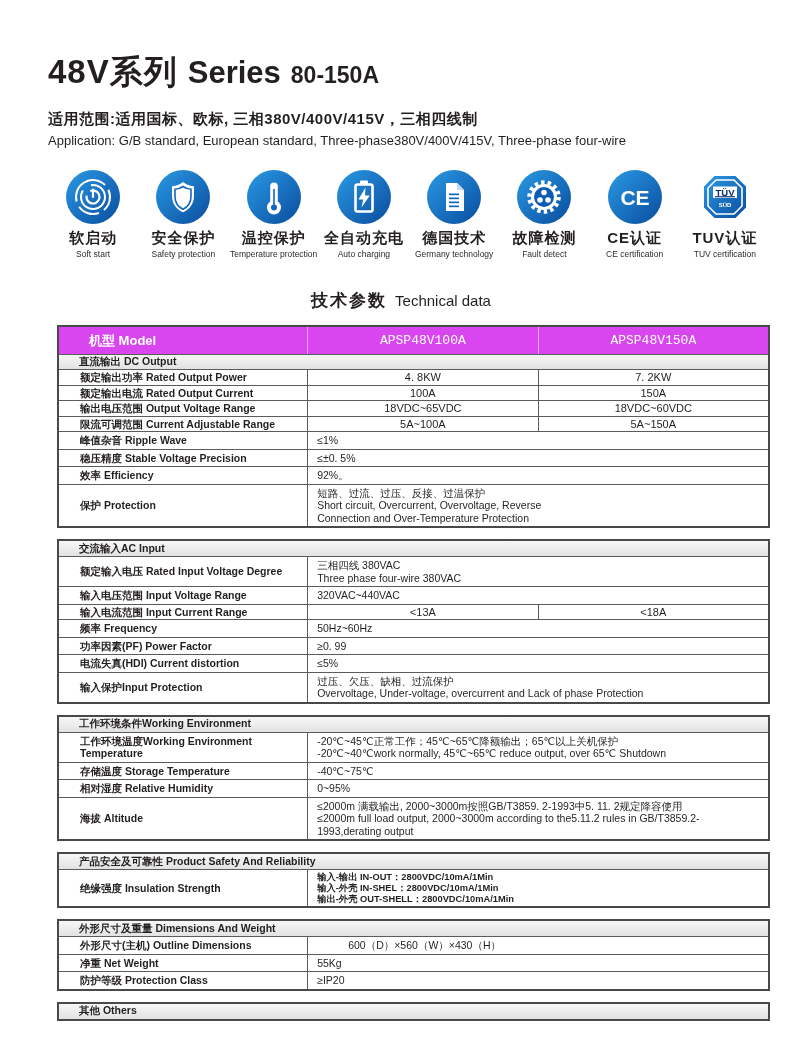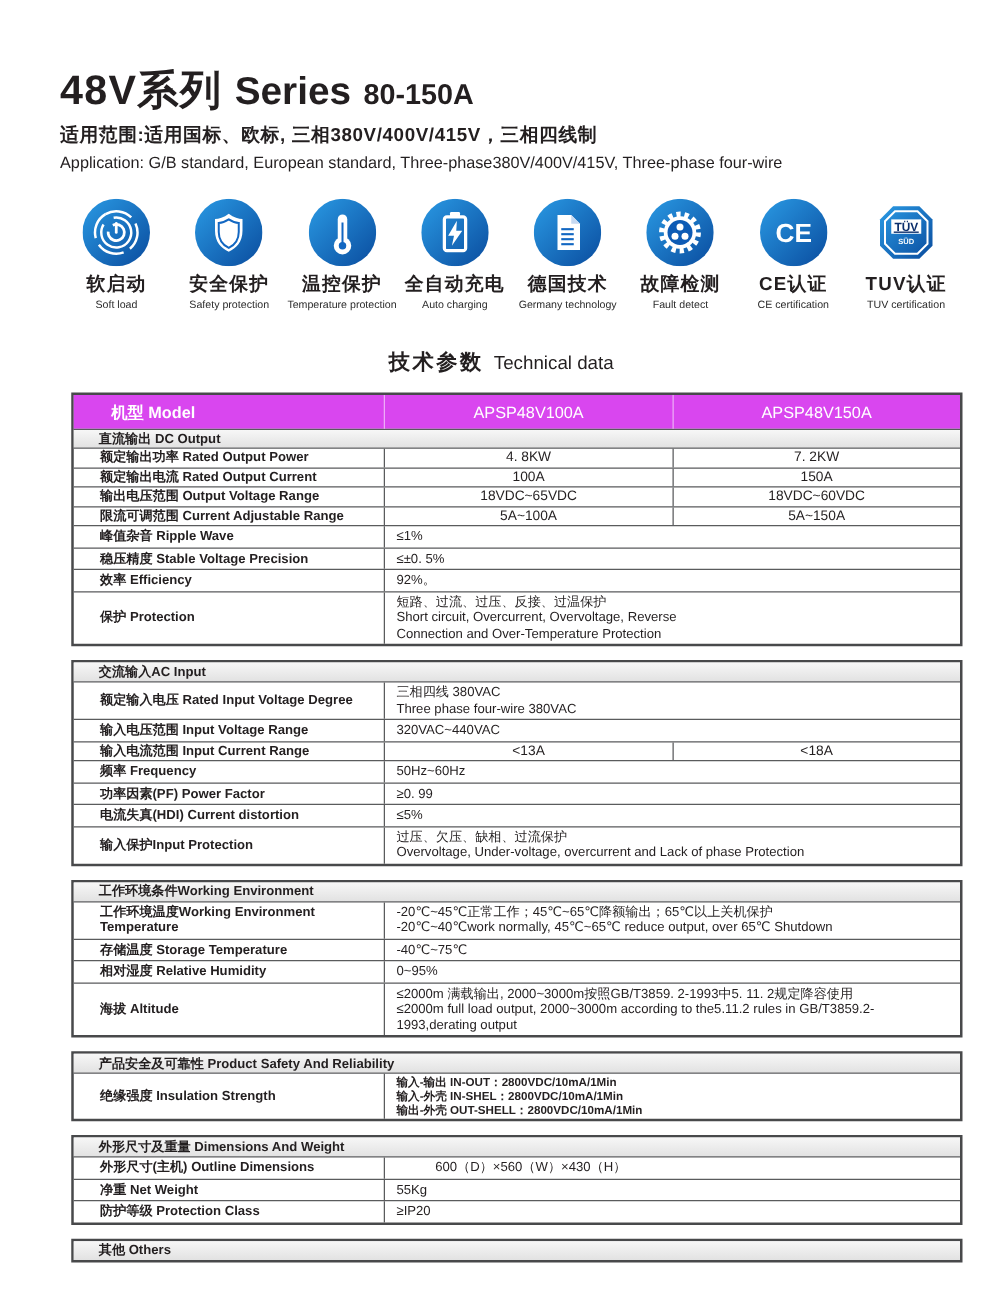--- a/index.html
+++ b/index.html
@@ -6,21 +6,21 @@
   html,body { background:#fff; }
   body { font-family:"Liberation Sans","DejaVu Sans",sans-serif; color:#231f20; }
   .page { position:relative; width:784px; height:1044px; background:#fff; overflow:hidden; }
   .content { padding:50px 30px 0 48px; }
 
   
   .title-line { display:flex; align-items:baseline; gap:10px; }
   .title-cn { font-size:33px; font-weight:bold; letter-spacing:1px; }
   .title-en { font-size:31px; font-weight:bold; }
   .title-range { font-size:23px; font-weight:bold; }
-  .subtitle-cn { font-size:15px; font-weight:600; margin-top:4px; letter-spacing:0.5px; }
+  .subtitle-cn { font-size:15px; font-weight:600; margin-top:15px; letter-spacing:0.5px; }
   .subtitle-en { font-size:13px; margin-top:4px; }
 
   
   .features { display:flex; justify-content:space-between; width:722px; margin-top:22px; }
   .feature { width:92px; text-align:center; }
   .feature svg { width:54px; height:54px; display:block; margin:0 auto; }
   .f-cn { font-size:15px; font-weight:bold; margin-top:5px; letter-spacing:1px; white-space:nowrap; }
   .f-en { font-size:8.5px; margin-top:1px; color:#2b2b2b; white-space:nowrap; }
 
   
@@ -29,21 +29,21 @@
   .th-en { font-size:15px; }
 
   
   .tables { width:713px; margin:13px 0 0 9px; }
   .tbl { border:2px solid #48494b; margin-bottom:11px; font-size:10.5px; }
   .row { display:flex; border-top:1px solid #5a5b5d; min-height:15px; align-items:stretch; }
   .row:first-child { border-top:none; }
 
   .hrow { background:#d946ef; color:#fff; min-height:27px; align-items:center; font-size:13px; }
   .hrow .hl { width:35%; padding-left:30px; font-weight:bold; }
-  .hrow .hv { flex:1; text-align:center; border-left:1px solid rgba(255,255,255,0.55); align-self:stretch; display:flex; align-items:center; justify-content:center; }
+  .hrow .hv { flex:1; text-align:center; border-left:1px solid rgba(255,255,255,0.55); align-self:stretch; display:flex; align-items:center; justify-content:center;font-family:Liberation Mono, monospace; }
 
   .srow { background:linear-gradient(#f7f7f7,#e2e2e2); min-height:15px; align-items:center; padding-left:20px; font-weight:bold; font-size:10.5px; }
 
   .lc { width:35%; padding:1px 4px 1px 21px; display:flex; align-items:center; font-weight:600; line-height:12.5px; }
   .vc { flex:1; border-left:1px solid #5a5b5d; display:flex; align-items:center; justify-content:center; text-align:center; font-size:11px; }
   .sc { width:65%; border-left:1px solid #5a5b5d; padding:2px 6px 2px 9px; display:flex; align-items:center; white-space:pre-line; line-height:12.5px; }
   .indent { padding-left:40px; }
 
   .stack { width:65%; border-left:1px solid #5a5b5d; display:flex; flex-direction:column; }
   .sub { padding:2px 6px 2px 9px; white-space:pre-line; font-size:9.3px; line-height:10.8px; font-weight:bold; flex:1; display:flex; align-items:center; }
@@ -75,21 +75,21 @@
                 </linearGradient>
               </defs>
             <circle cx="27" cy="27" r="27" fill="url(#g1)"></circle>
             <circle cx="27" cy="27" r="17" fill="none" stroke="#fff" stroke-width="2" stroke-dasharray="22 6" transform="rotate(-120 27 27)"></circle>
             <circle cx="27" cy="27" r="12" fill="none" stroke="#fff" stroke-width="2" stroke-dasharray="65 10" transform="rotate(-100 27 27)"></circle>
             <circle cx="27" cy="27" r="6.5" fill="none" stroke="#fff" stroke-width="2.2" stroke-dasharray="34 7" transform="rotate(-115 27 27)"></circle>
             <rect x="25.9" y="18.5" width="2.2" height="9.5" rx="1.1" fill="#fff"></rect>
           </svg>
         </span>
         <div class="f-cn">软启动</div>
-        <div class="f-en">Soft load</div>
+        <div class="f-en">Soft start</div>
       </div>
 
       <div class="feature">
         <span>
           <svg viewBox="0 0 54 54">
             <defs>
                 <linearGradient id="g2" x1="0" y1="0" x2="1" y2="1">
                   <stop offset="0" stop-color="#2a9ae4"></stop>
                   <stop offset="1" stop-color="#0a4c9e"></stop>
                 </linearGradient>

